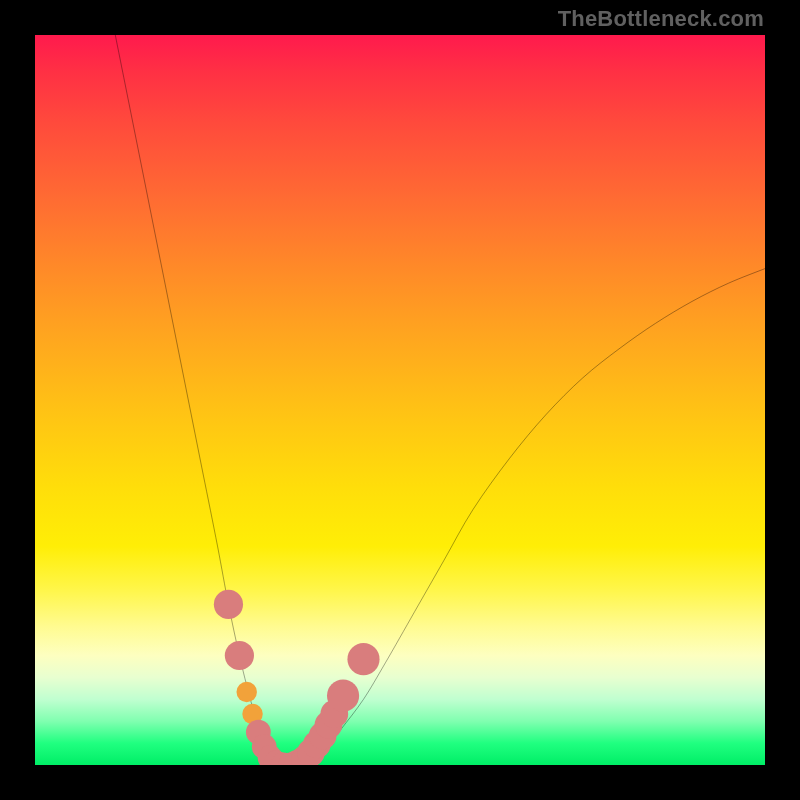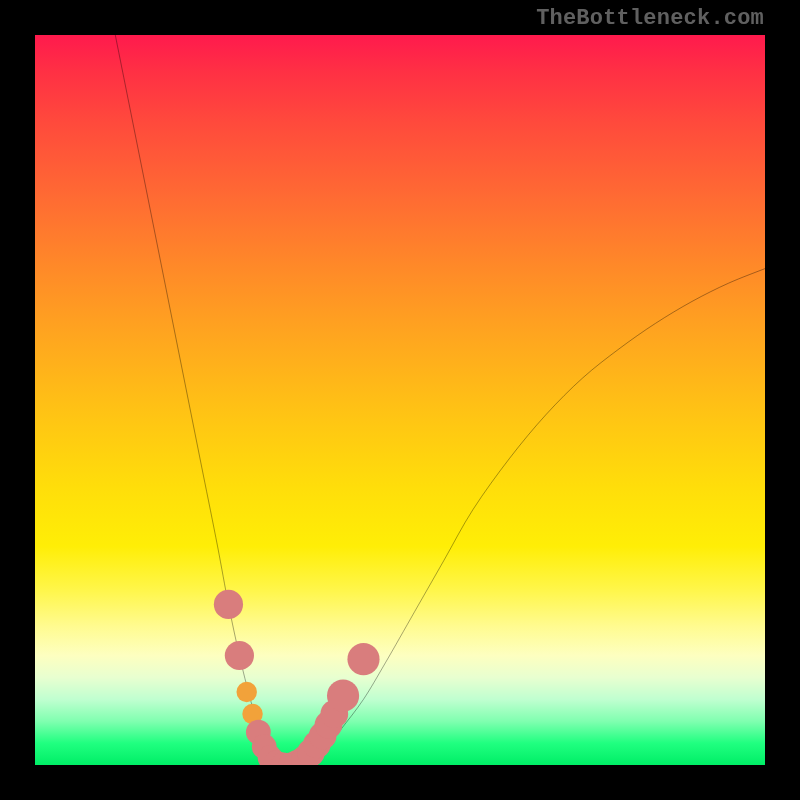--- a/index.html
+++ b/index.html
@@ -43,21 +43,21 @@
   .curve-svg {
     position: absolute;
     inset: 0;
     width: 100%;
     height: 100%;
   }
   .brand {
     position: absolute;
     top: 6px;
     right: 36px;
-    font-family: Liberation Mono, monospace;
+    font-family: Liberation Sans, sans-serif;
     font-size: 22px;
     font-weight: 600;
     color: #606060;
     letter-spacing: 0.2px;
   }
 </style>
 </head>
 <body>
 
 <div class="frame">

